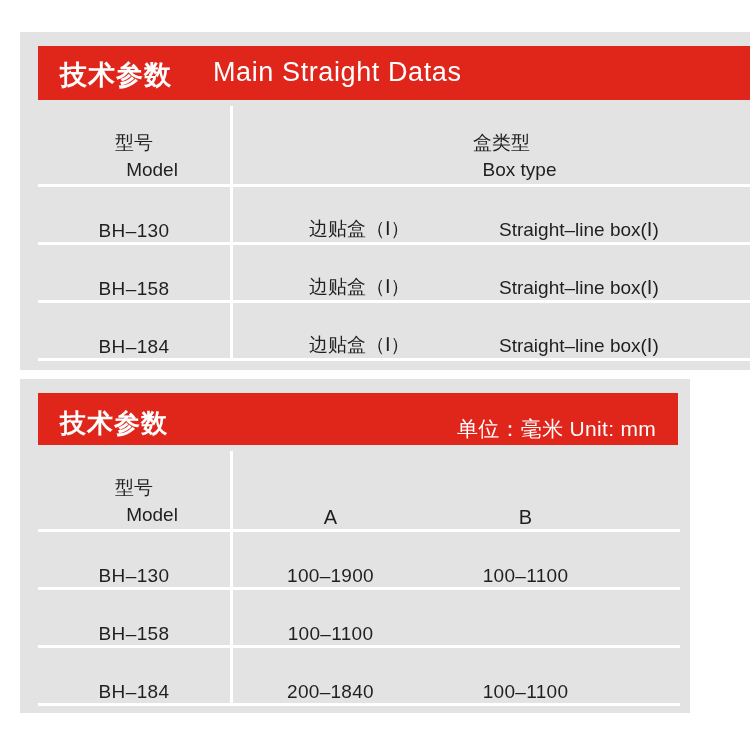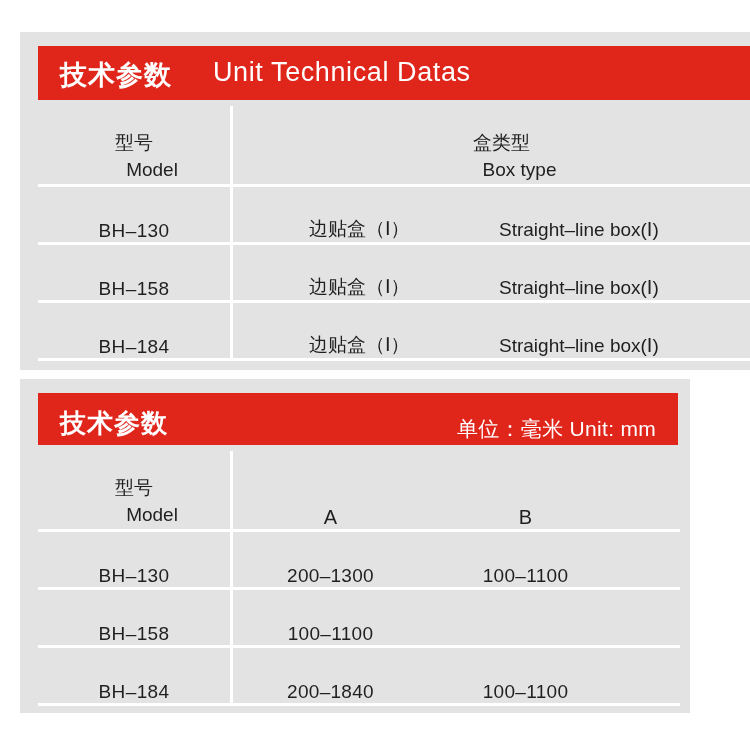--- a/index.html
+++ b/index.html
@@ -202,21 +202,21 @@
     color: #1f1f1f;
   }
 </style>
 </head>
 <body>
 
 <div class="panel" id="panel-one">
 
   <div class="title-bar" id="title-bar-one">
     <span class="title-cn" id="title-one-cn">技术参数</span>
-    <span id="title-one-en">Unit Technical Datas</span>
+    <span id="title-one-en">Main Straight Datas</span>
   </div>
 
   <div class="tbl" id="table-one">
 
     <div class="row head-row">
       <div class="cell col-model">
         <span class="cn-line">型号</span>
         <span class="en-line">Model</span>
       </div>
       <div class="cell col-rest">
@@ -285,21 +285,21 @@
         </div>
       </div>
     </div>
 
     <div class="row data-row">
       <div class="cell col-model">
         <span class="model-val">BH–130</span>
       </div>
       <div class="cell col-rest">
         <div class="measure-wrap">
-          <span class="measure-cell">200–1300</span>
+          <span class="measure-cell">100–1900</span>
           <span class="measure-cell">100–1100</span>
         </div>
       </div>
     </div>
 
     <div class="row data-row">
       <div class="cell col-model">
         <span class="model-val">BH–158</span>
       </div>
       <div class="cell col-rest">

